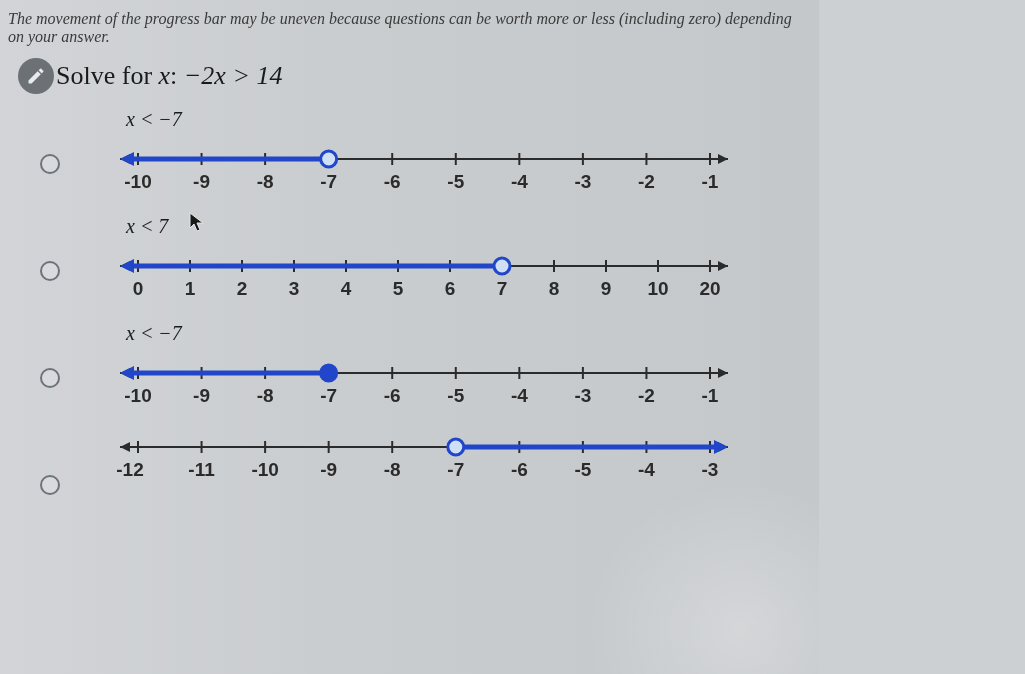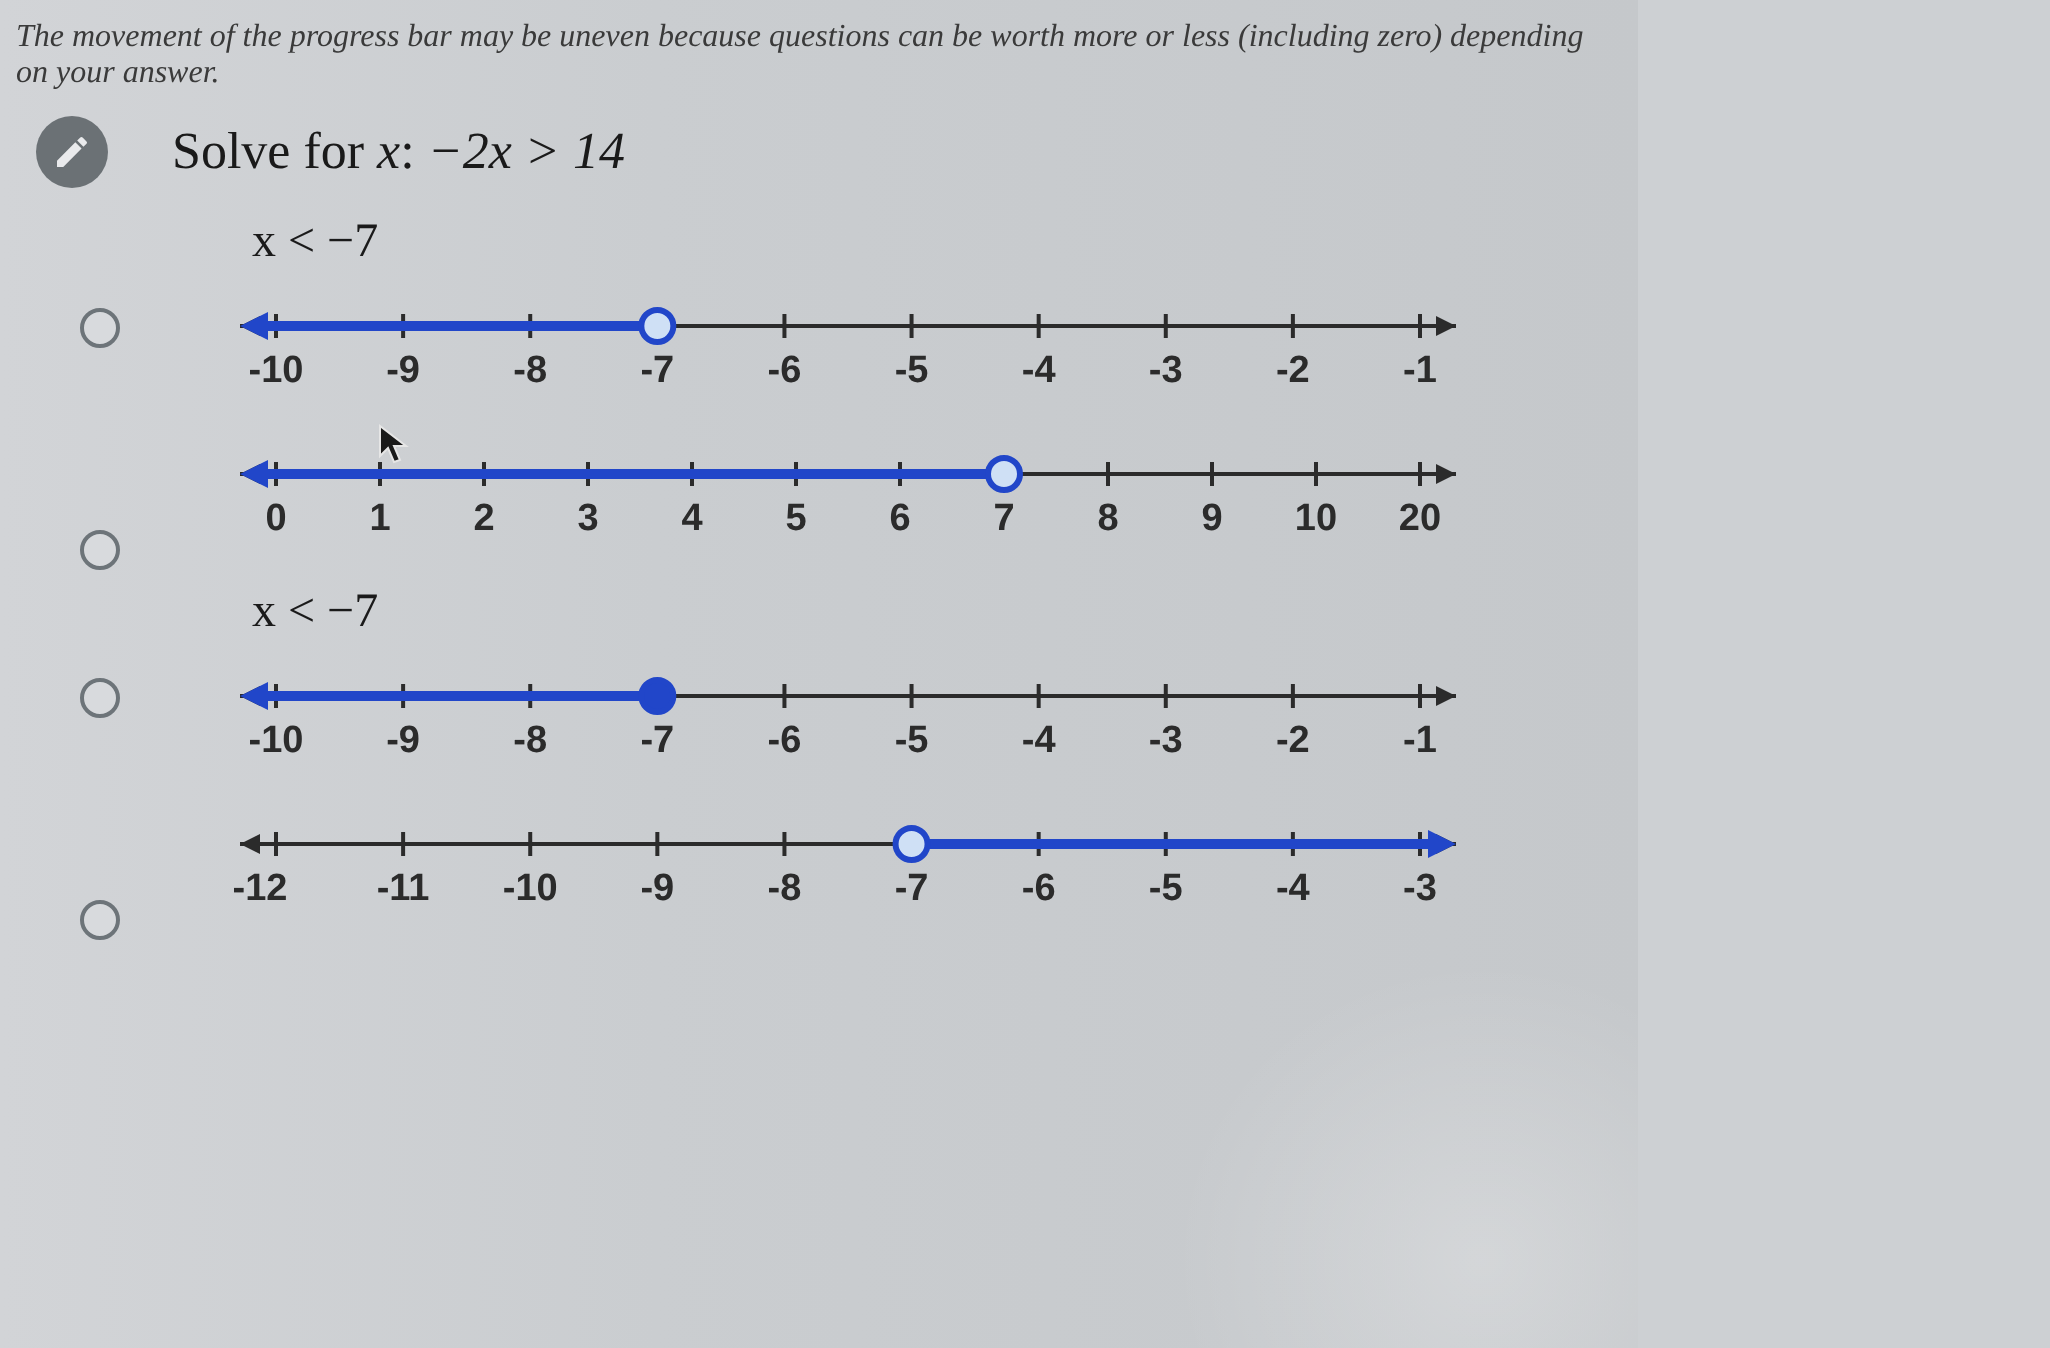--- a/index.html
+++ b/index.html
@@ -18,21 +18,21 @@
   }
   .hint {
     font-style: italic;
     font-size: 16px;
     color: #3a3a3a;
     padding: 10px 8px 6px 8px;
   }
   .question-row {
     display: flex;
     align-items: center;
-    gap: 32px;
+    gap: 2px;
     padding: 6px 10px 4px 18px;
   }
   .pencil {
     width: 36px; height: 36px;
     border-radius: 50%;
     background: #6b7175;
     display: flex; align-items: center; justify-content: center;
     flex: 0 0 auto;
   }
   .pencil svg { width: 20px; height: 20px; fill: #e9eaec; }
@@ -53,21 +53,22 @@
     position: absolute;
     left: -44px; top: 46px;
     width: 20px; height: 20px;
     border: 2px solid #6d7479;
     border-radius: 50%;
     background: #d8dadd;
     cursor: pointer;
   }
   .opt-label {
     font-family: Georgia, serif;
-    font-size: 24px;
+    font-size: 20px;
+    font-style: italic;
     color: #1a1a1a;
     margin: 0 0 10px 42px;
   }
   .nl-wrap {
     position: relative;
     width: 620px; height: 60px;
     margin-left: 30px;
   }
   svg.nl { position: absolute; left: 0; top: 0; }
   .tick-label {
@@ -142,20 +143,21 @@
           <div class="tick-label" style="left: 278.222px;">-6</div>
           <div class="tick-label" style="left: 341.778px;">-5</div>
           <div class="tick-label" style="left: 405.333px;">-4</div>
           <div class="tick-label" style="left: 468.889px;">-3</div>
           <div class="tick-label" style="left: 532.444px;">-2</div>
           <div class="tick-label" style="left: 596px;">-1</div>
         </div>
       </div>
       <div class="option">
         <div class="radio"></div>
+        <div class="opt-label">x &lt; 7</div>
         <div class="nl-wrap">
           <svg class="nl" width="620" height="60">
             <line x1="6" y1="18" x2="614" y2="18" stroke="#2b2b2b" stroke-width="2"></line>
             <polygon points="6,18 16,13 16,23" fill="#2b2b2b"></polygon>
             <polygon points="614,18 604,13 604,23" fill="#2b2b2b"></polygon>
             <line x1="24" x2="24" y1="12" y2="24" stroke="#2b2b2b" stroke-width="2"></line>
             <line x1="76" x2="76" y1="12" y2="24" stroke="#2b2b2b" stroke-width="2"></line>
             <line x1="128" x2="128" y1="12" y2="24" stroke="#2b2b2b" stroke-width="2"></line>
             <line x1="180" x2="180" y1="12" y2="24" stroke="#2b2b2b" stroke-width="2"></line>
             <line x1="232" x2="232" y1="12" y2="24" stroke="#2b2b2b" stroke-width="2"></line>

